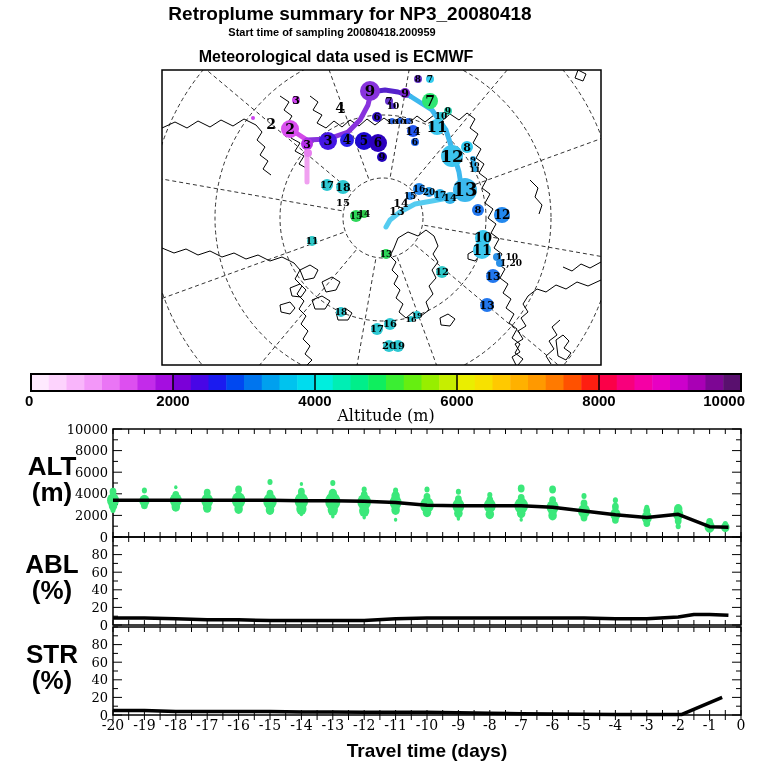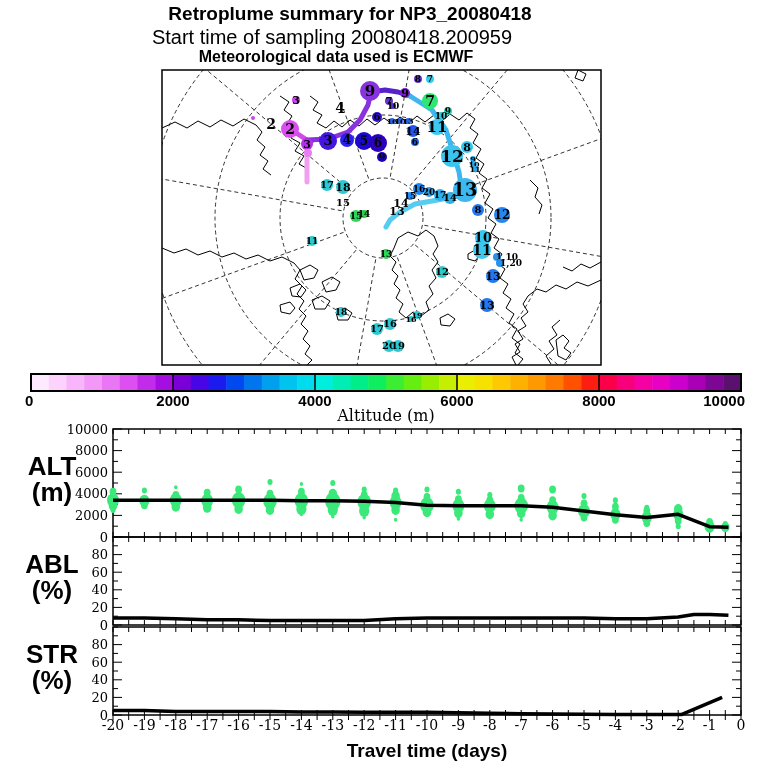--- a/index.html
+++ b/index.html
@@ -1,18 +1,18 @@
 <!DOCTYPE html>
 <html><head>
 <meta charset="utf-8">
 <style>
   html,body{margin:0;padding:0;background:#fff;}
   body{width:768px;height:768px;position:relative;font-family:"Liberation Sans",sans-serif;}
   .t1{position:absolute;top:3px;left:350px;transform:translateX(-50%);font-size:19px;font-weight:bold;white-space:nowrap;color:#000;}
-  .t2{position:absolute;top:26px;left:0;width:664px;display:flex;justify-content:center;gap:30px;font-size:20px;font-weight:normal;white-space:nowrap;color:#000;}
+  .t2{position:absolute;top:26px;left:0;width:664px;display:flex;justify-content:center;gap:30px;font-size:11px;font-weight:bold;white-space:nowrap;color:#000;}
   .t3{position:absolute;top:48px;left:336px;transform:translateX(-50%);font-size:16px;font-weight:bold;white-space:nowrap;color:#000;}
   svg{position:absolute;top:0;left:0;}
 </style>
 </head>
 <body>
 
 <div class="t1">Retroplume summary for NP3_20080418</div>
 <div class="t2">
   <span>Start time of sampling 20080418.200959</span>
 </div>

